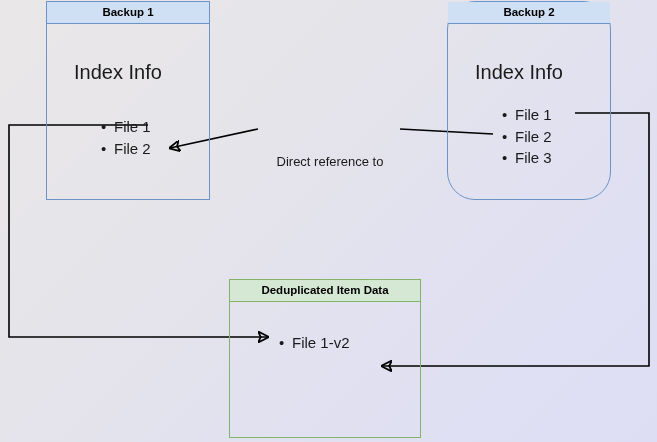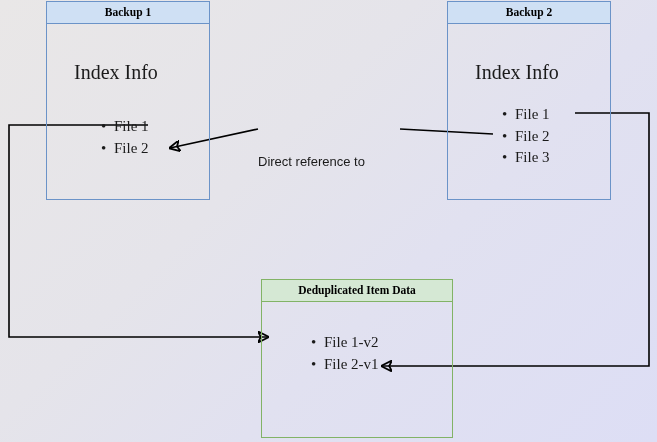--- a/index.html
+++ b/index.html
@@ -19,39 +19,38 @@
     background: linear-gradient(135deg, #e9e7e7 0%, #e5e4ea 38%, #e1e1f0 62%, #dddef5 100%);
     overflow: hidden;
   }
 
   
   .node {
     position: absolute;
     box-sizing: border-box;
     border: 1px solid #6b93c8;
     background: transparent;
-    font-family: Liberation Serif, serif;
   }
   .node-header {
     box-sizing: border-box;
     height: 22px;
     line-height: 20px;
     text-align: center;
     font-size: 11.5px;
     font-weight: bold;
     color: #000;
     border-bottom: 1px solid #6b93c8;
     background: #cfe0f4;
   }
   .node-body {
     position: relative;
     height: calc(100% - 22px);
   }
 
-  .green.node { border-color: #82b366; margin-left: 32px; }
+  .green.node { border-color: #82b366; }
   .green .node-header {
     background: #d5e8d4;
     border-bottom-color: #82b366;
   }
 
   
   .index-label {
     position: absolute;
     font-size: 20px;
     color: #1a1a1a;
@@ -79,21 +78,21 @@
     line-height: 21.5px;
     color: #1a1a1a;
   }
 
   
   .edge-label {
     position: absolute;
     font-size: 13px;
     line-height: 16px;
     color: #1a1a1a;
-    text-align: left;
+    text-align: center;
     white-space: pre;
   }
 
   
   #edges {
     position: absolute;
     left: 0;
     top: 0;
     width: 657px;
     height: 442px;
@@ -129,38 +128,37 @@
     <div class="node-header">Backup 1</div>
     <div class="node-body">
       <span class="index-label" style="left:27px; top:37px;">Index Info</span>
       <ul class="file-list" style="left:53px; top:92px;">
         <li>File 1</li>
         <li>File 2</li>
       </ul>
     </div>
   </div>
 
-  <div class="node" style="left:447px; top:1px; width:164px; height:199px;">
+  <div class="node" style="left:447px; top:1px; width:164px; height:199px;border-radius:28px;">
     <div class="node-header">Backup 2</div>
     <div class="node-body">
       <span class="index-label" style="left:27px; top:37px;">Index Info</span>
       <ul class="file-list" style="left:53px; top:80px;">
         <li>File 1</li>
         <li>File 2</li>
         <li>File 3</li>
       </ul>
     </div>
   </div>
 
   <div class="node green" style="left:229px; top:279px; width:192px; height:159px;">
     <div class="node-header">Deduplicated Item Data</div>
     <div class="node-body">
       <ul class="file-list" style="left:48px; top:30px;">
         <li>File 1-v2</li>
-        <li>File 2-v1</li>
       </ul>
     </div>
   </div>
 
   <div class="edge-label" style="left:258px; top:122px; width:144px;">
     <div>Direct reference to</div>
   </div>
 
 </div>
 

